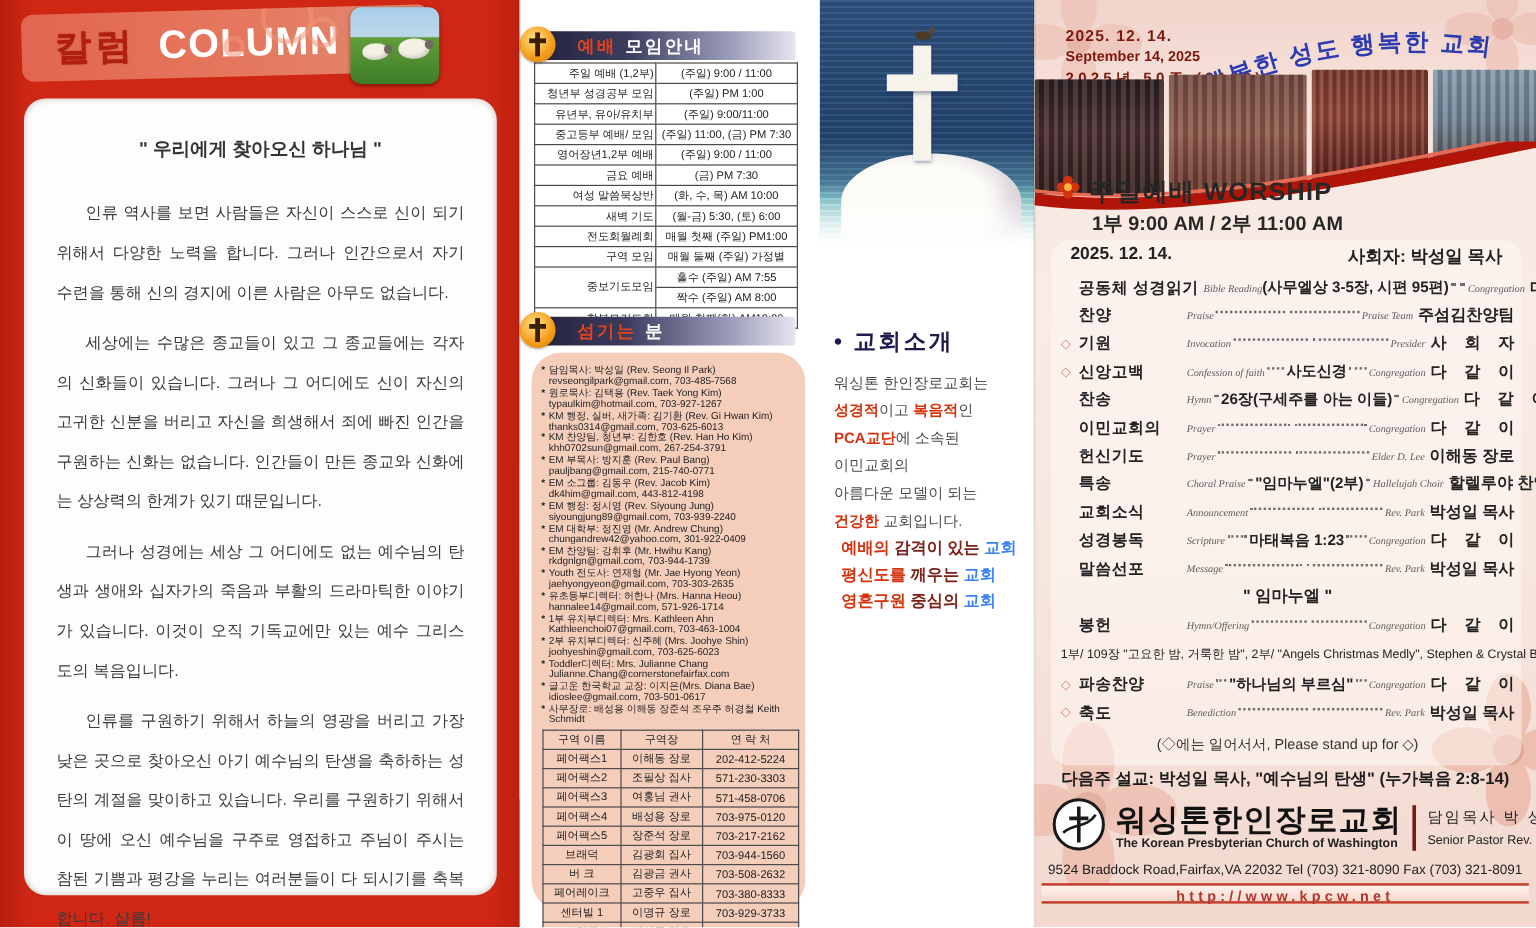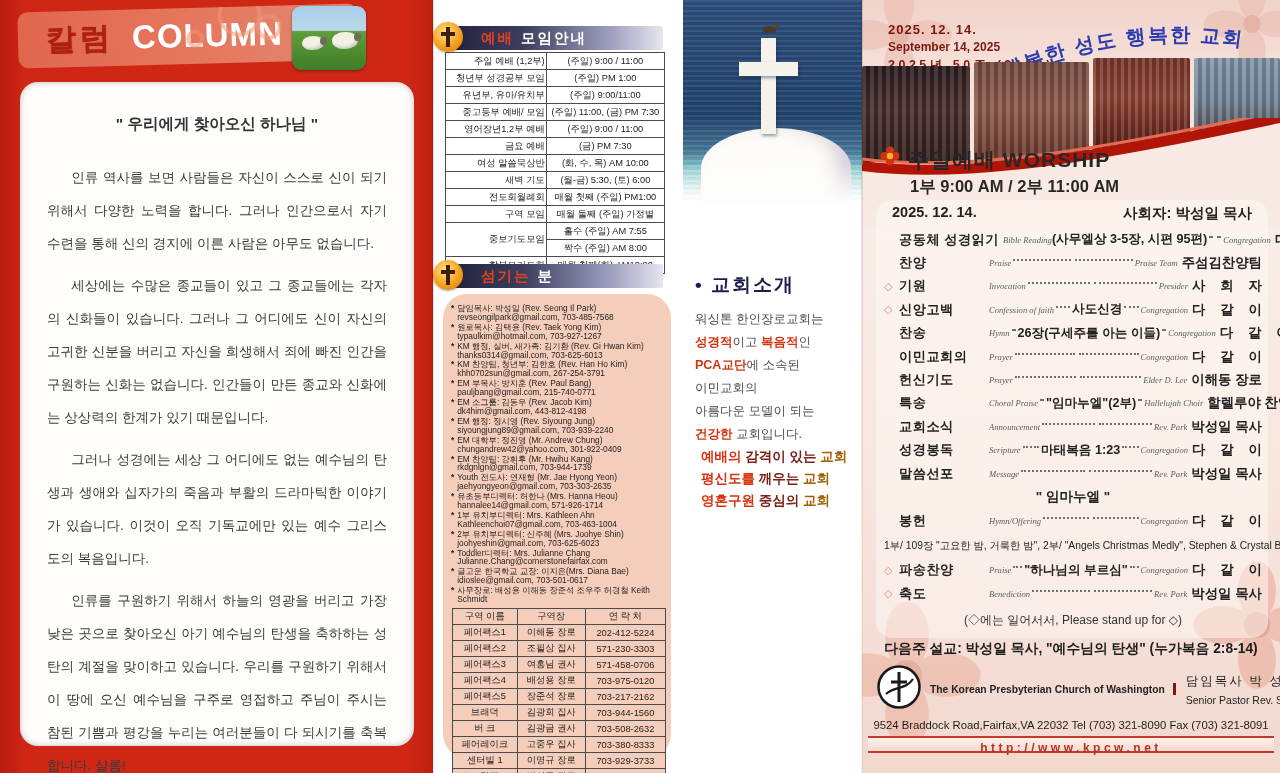--- a/index.html
+++ b/index.html
@@ -58,21 +58,21 @@
   .photo-fade { position:absolute; left:0; bottom:0; width:100%; height:46px; background:linear-gradient(180deg,rgba(255,255,255,0),#fff 85%);}
   .intro { position:absolute; left:262px; top:272px; width:165px;}
   .intro-title { font-size:19px; font-weight:700; color:#1c1c4e; letter-spacing:2px; margin-bottom:10px;}
   .intro-title .dot { color:#1c1c4e; }
   .intro-line { font-size:12.5px; line-height:23px; color:#4a4a4a; }
   .intro-line .r { color:#d5330e; font-weight:700;text-align:right;}
   .motto { position:absolute; left:268px; top:446px; width:165px;}
   .motto-line { font-size:13.5px; font-weight:700; line-height:22px; white-space:nowrap;}
   .motto-line .r { color:#d5330e;}
   .motto-line .m { color:#7d2018;}
-  .motto-line .n { color:#a16207;text-align:center;}
+  .motto-line .n { color:#3b82f6;text-align:center;}
 
   
   #right-panel { position:absolute; left:862px; top:0; width:472px; height:773px;
     background:linear-gradient(180deg,#f0d3cb 0,#f5dfd7 8%,#f9ece6 30%,#f7e6de 62%,#f2d8cf 100%); overflow:hidden;}
   .petal-flower { position:absolute; opacity:.45; }
   .date-block { position:absolute; left:26px; top:22px; color:#7d170e; font-weight:700;}
   .date-kr { font-size:13px; letter-spacing:1px;}
   .date-en { font-size:12px; margin-top:3px;}
   .date-week { font-size:12.5px; letter-spacing:3.5px; margin-top:3px;}
   .slogan-svg { position:absolute; left:138px; top:14px; }
@@ -758,20 +758,21 @@
 
     <div class="footer-row">
       <span class="logo-wrap">
         <svg width="46" height="46" viewBox="0 0 46 46">
           <circle cx="23" cy="23" r="20.5" fill="#fff" stroke="#1a1a1a" stroke-width="2.5"></circle>
           <path d="M23 8 L23 38 M15 18 L31 18" stroke="#1a1a1a" stroke-width="3" fill="none"></path>
           <path d="M10 30 C18 22, 30 26, 37 15" stroke="#1a1a1a" stroke-width="2.2" fill="none"></path>
         </svg>
       </span>
       <span class="church-names">
+        <div class="church-kr">워싱톤한인장로교회</div>
         <div class="church-en">The Korean Presbyterian Church of Washington</div>
       </span>
       <span class="pastor-block">
         <div class="pastor-kr">담임목사 박 성 일</div>
         <div class="pastor-en">Senior Pastor Rev. Seong il Park</div>
       </span>
     </div>
 
     <div class="address-line">9524 Braddock Road,Fairfax,VA 22032 Tel (703) 321-8090  Fax (703) 321-8091</div>
     <div class="url-band">

